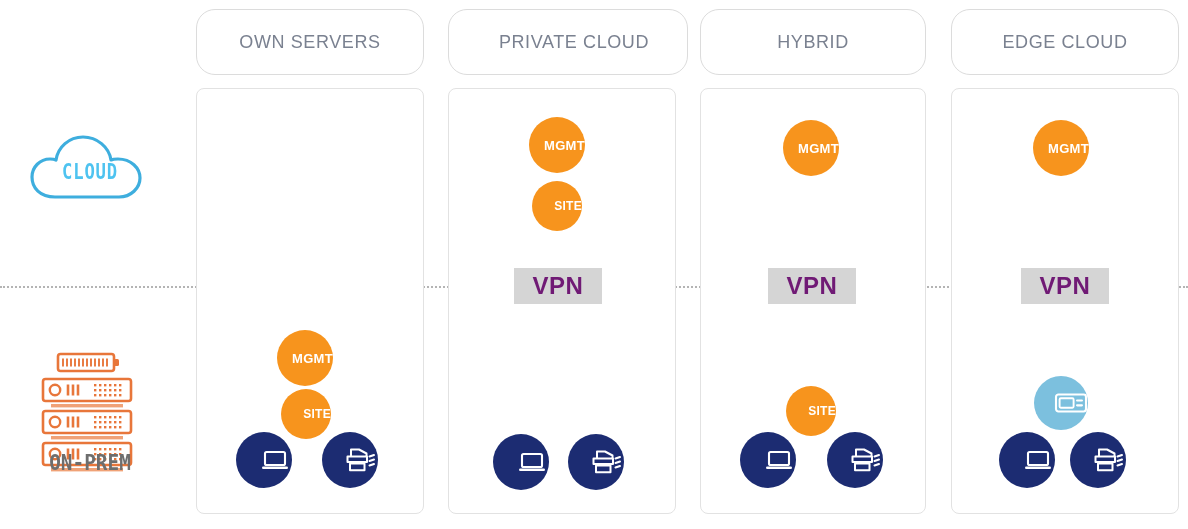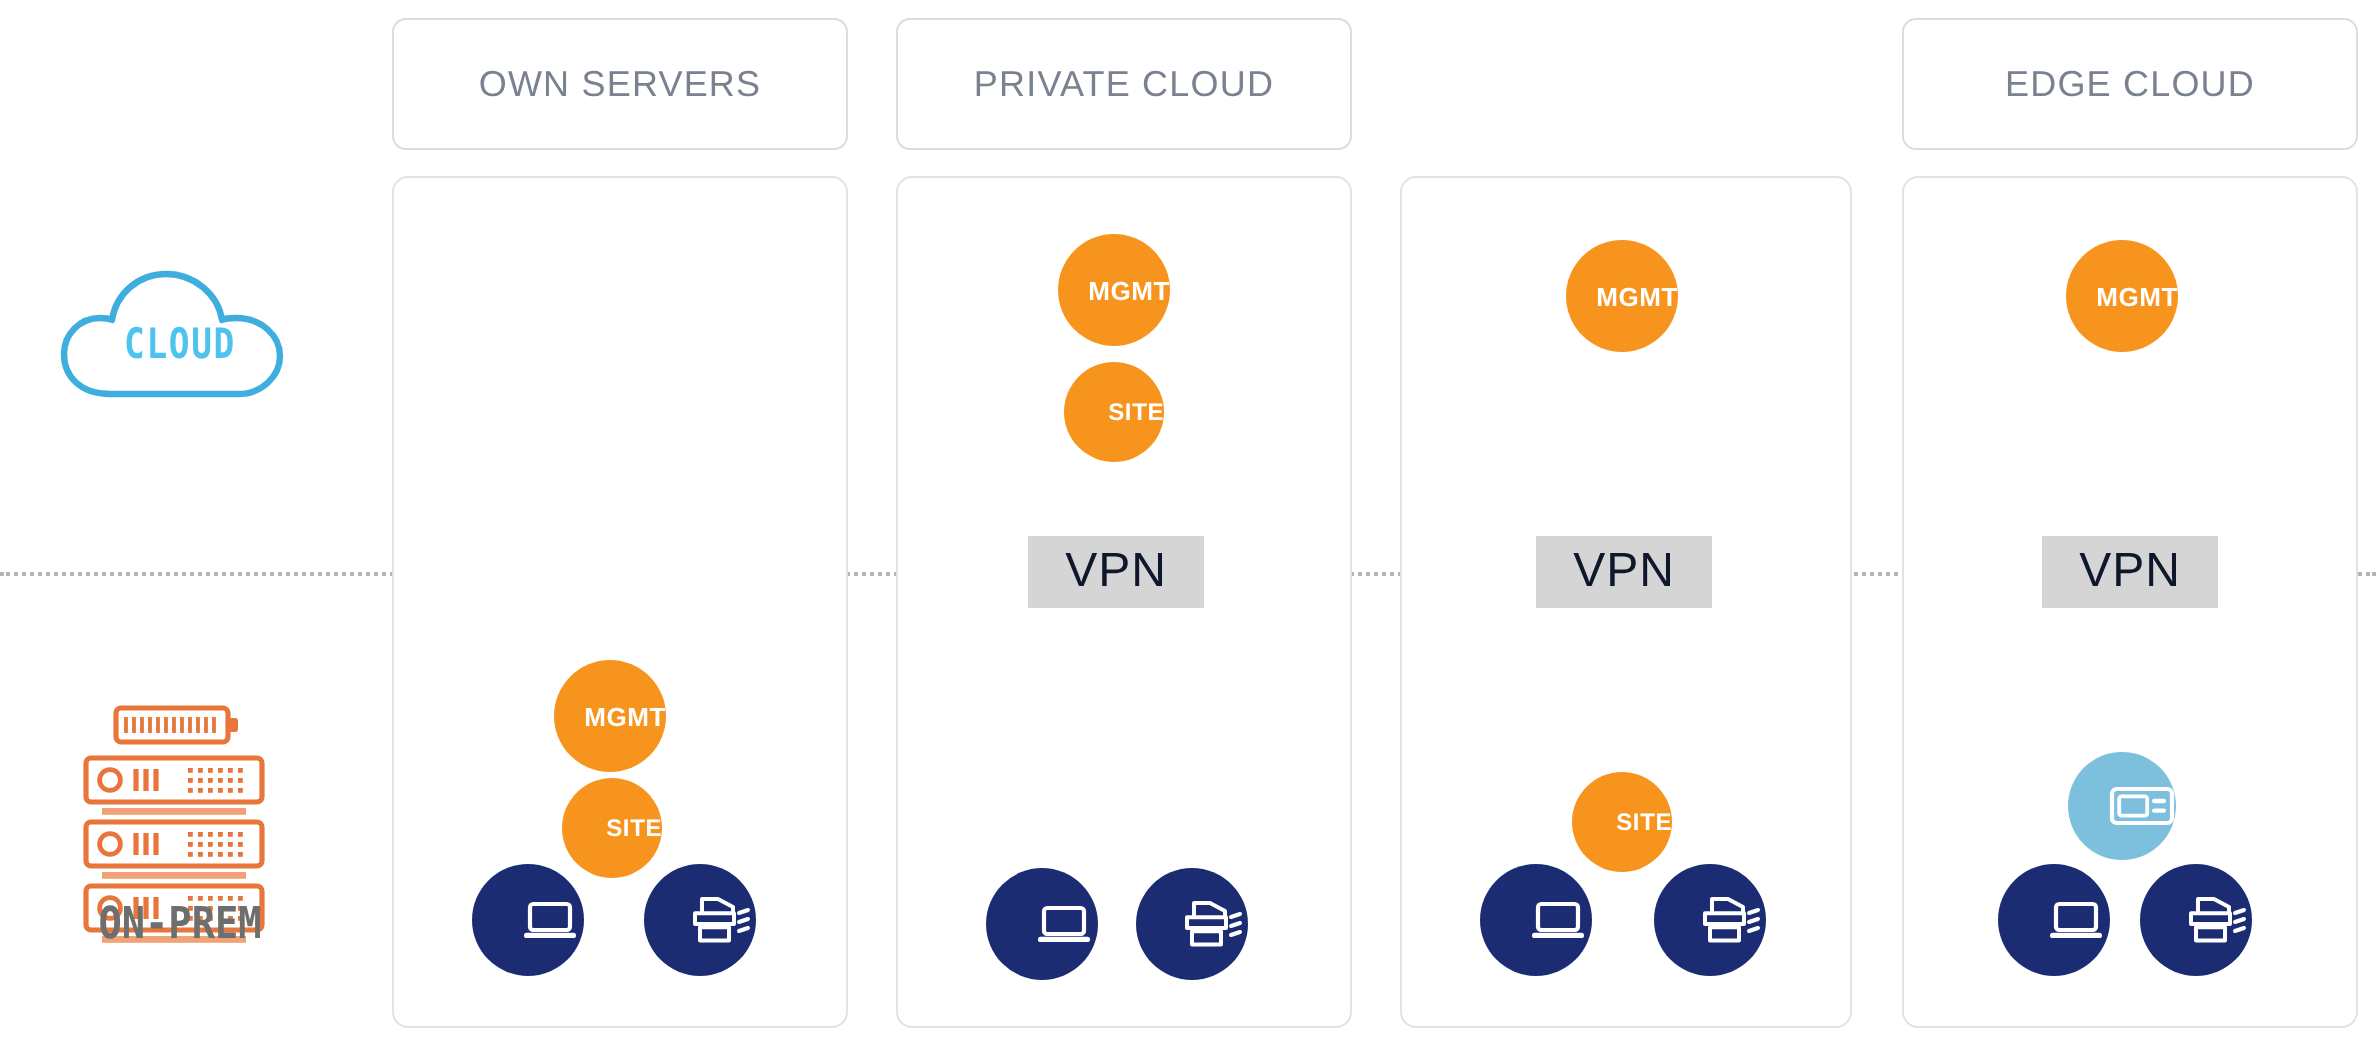--- a/index.html
+++ b/index.html
@@ -76,21 +76,21 @@
     transform: scaleX(0.88);
     transform-origin: center;
   }
 
   
   .col-head {
     position: absolute;
     top: 9px;
     height: 64px;
     border: 1px solid #dcdcdc;
-    border-radius: 7px;
+    border-radius: 19px;
     background: #ffffff;
     display: flex;
     align-items: center;
     justify-content: center;
   }
   .col-head-label {
     font-size: 18px;
     color: #7a8190;
     letter-spacing: 0.6px;
     font-family: "Liberation Sans", sans-serif;
@@ -132,23 +132,24 @@
     position: absolute;
     height: 36px;
     background: #d5d5d5;
     display: flex;
     align-items: center;
     justify-content: center;
     z-index: 4;
   }
   .vpn-label {
     font-size: 24px;
-    color: #0f172a;
+    color: #701a75;
     letter-spacing: 0.5px;
     font-family: "Liberation Sans", sans-serif;
+    font-weight: bold;
   }
 
   .icon-svg { display: block; }
 </style>
 </head>
 <body>
 
 <div class="stage">
 
   <div class="divider"></div>
@@ -300,21 +301,21 @@
         <rect x="8" y="20.6" width="14.5" height="6.6"></rect>
       </g>
       <g stroke="#ffffff" stroke-width="2" stroke-linecap="round">
         <line x1="27.5" y1="13.5" x2="32" y2="12"></line>
         <line x1="27.5" y1="18" x2="32" y2="16.5"></line>
         <line x1="27.5" y1="22.5" x2="32" y2="21"></line>
       </g>
     </svg>
   </div>
 
-  <div class="col-head" style="left:448px; width:226px;">
+  <div class="col-head" style="left:448px; width:226px;padding-left:12px;">
     <span class="col-head-label">PRIVATE CLOUD</span>
   </div>
   <div class="col-card" style="left:448px; width:226px;"></div>
 
   <div class="circle circle-orange" style="left:529px; top:117px; width:56px; height:56px;">
     <span class="circle-label">MGMT</span>
   </div>
   <div class="circle circle-orange" style="left:532px; top:181px; width:50px; height:50px;">
     <span class="circle-label small">SITE</span>
   </div>
@@ -337,20 +338,23 @@
         <rect x="8" y="20.6" width="14.5" height="6.6"></rect>
       </g>
       <g stroke="#ffffff" stroke-width="2" stroke-linecap="round">
         <line x1="27.5" y1="13.5" x2="32" y2="12"></line>
         <line x1="27.5" y1="18" x2="32" y2="16.5"></line>
         <line x1="27.5" y1="22.5" x2="32" y2="21"></line>
       </g>
     </svg>
   </div>
 
+  <div class="col-head" style="left:700px; width:224px;">
+    <span class="col-head-label">HYBRID</span>
+  </div>
   <div class="col-card" style="left:700px; width:224px;"></div>
 
   <div class="circle circle-orange" style="left:783px; top:120px; width:56px; height:56px;">
     <span class="circle-label">MGMT</span>
   </div>
 
   <div class="vpn" style="left:768px; width:88px; top:268px;">
     <span class="vpn-label">VPN</span>
   </div>
 

